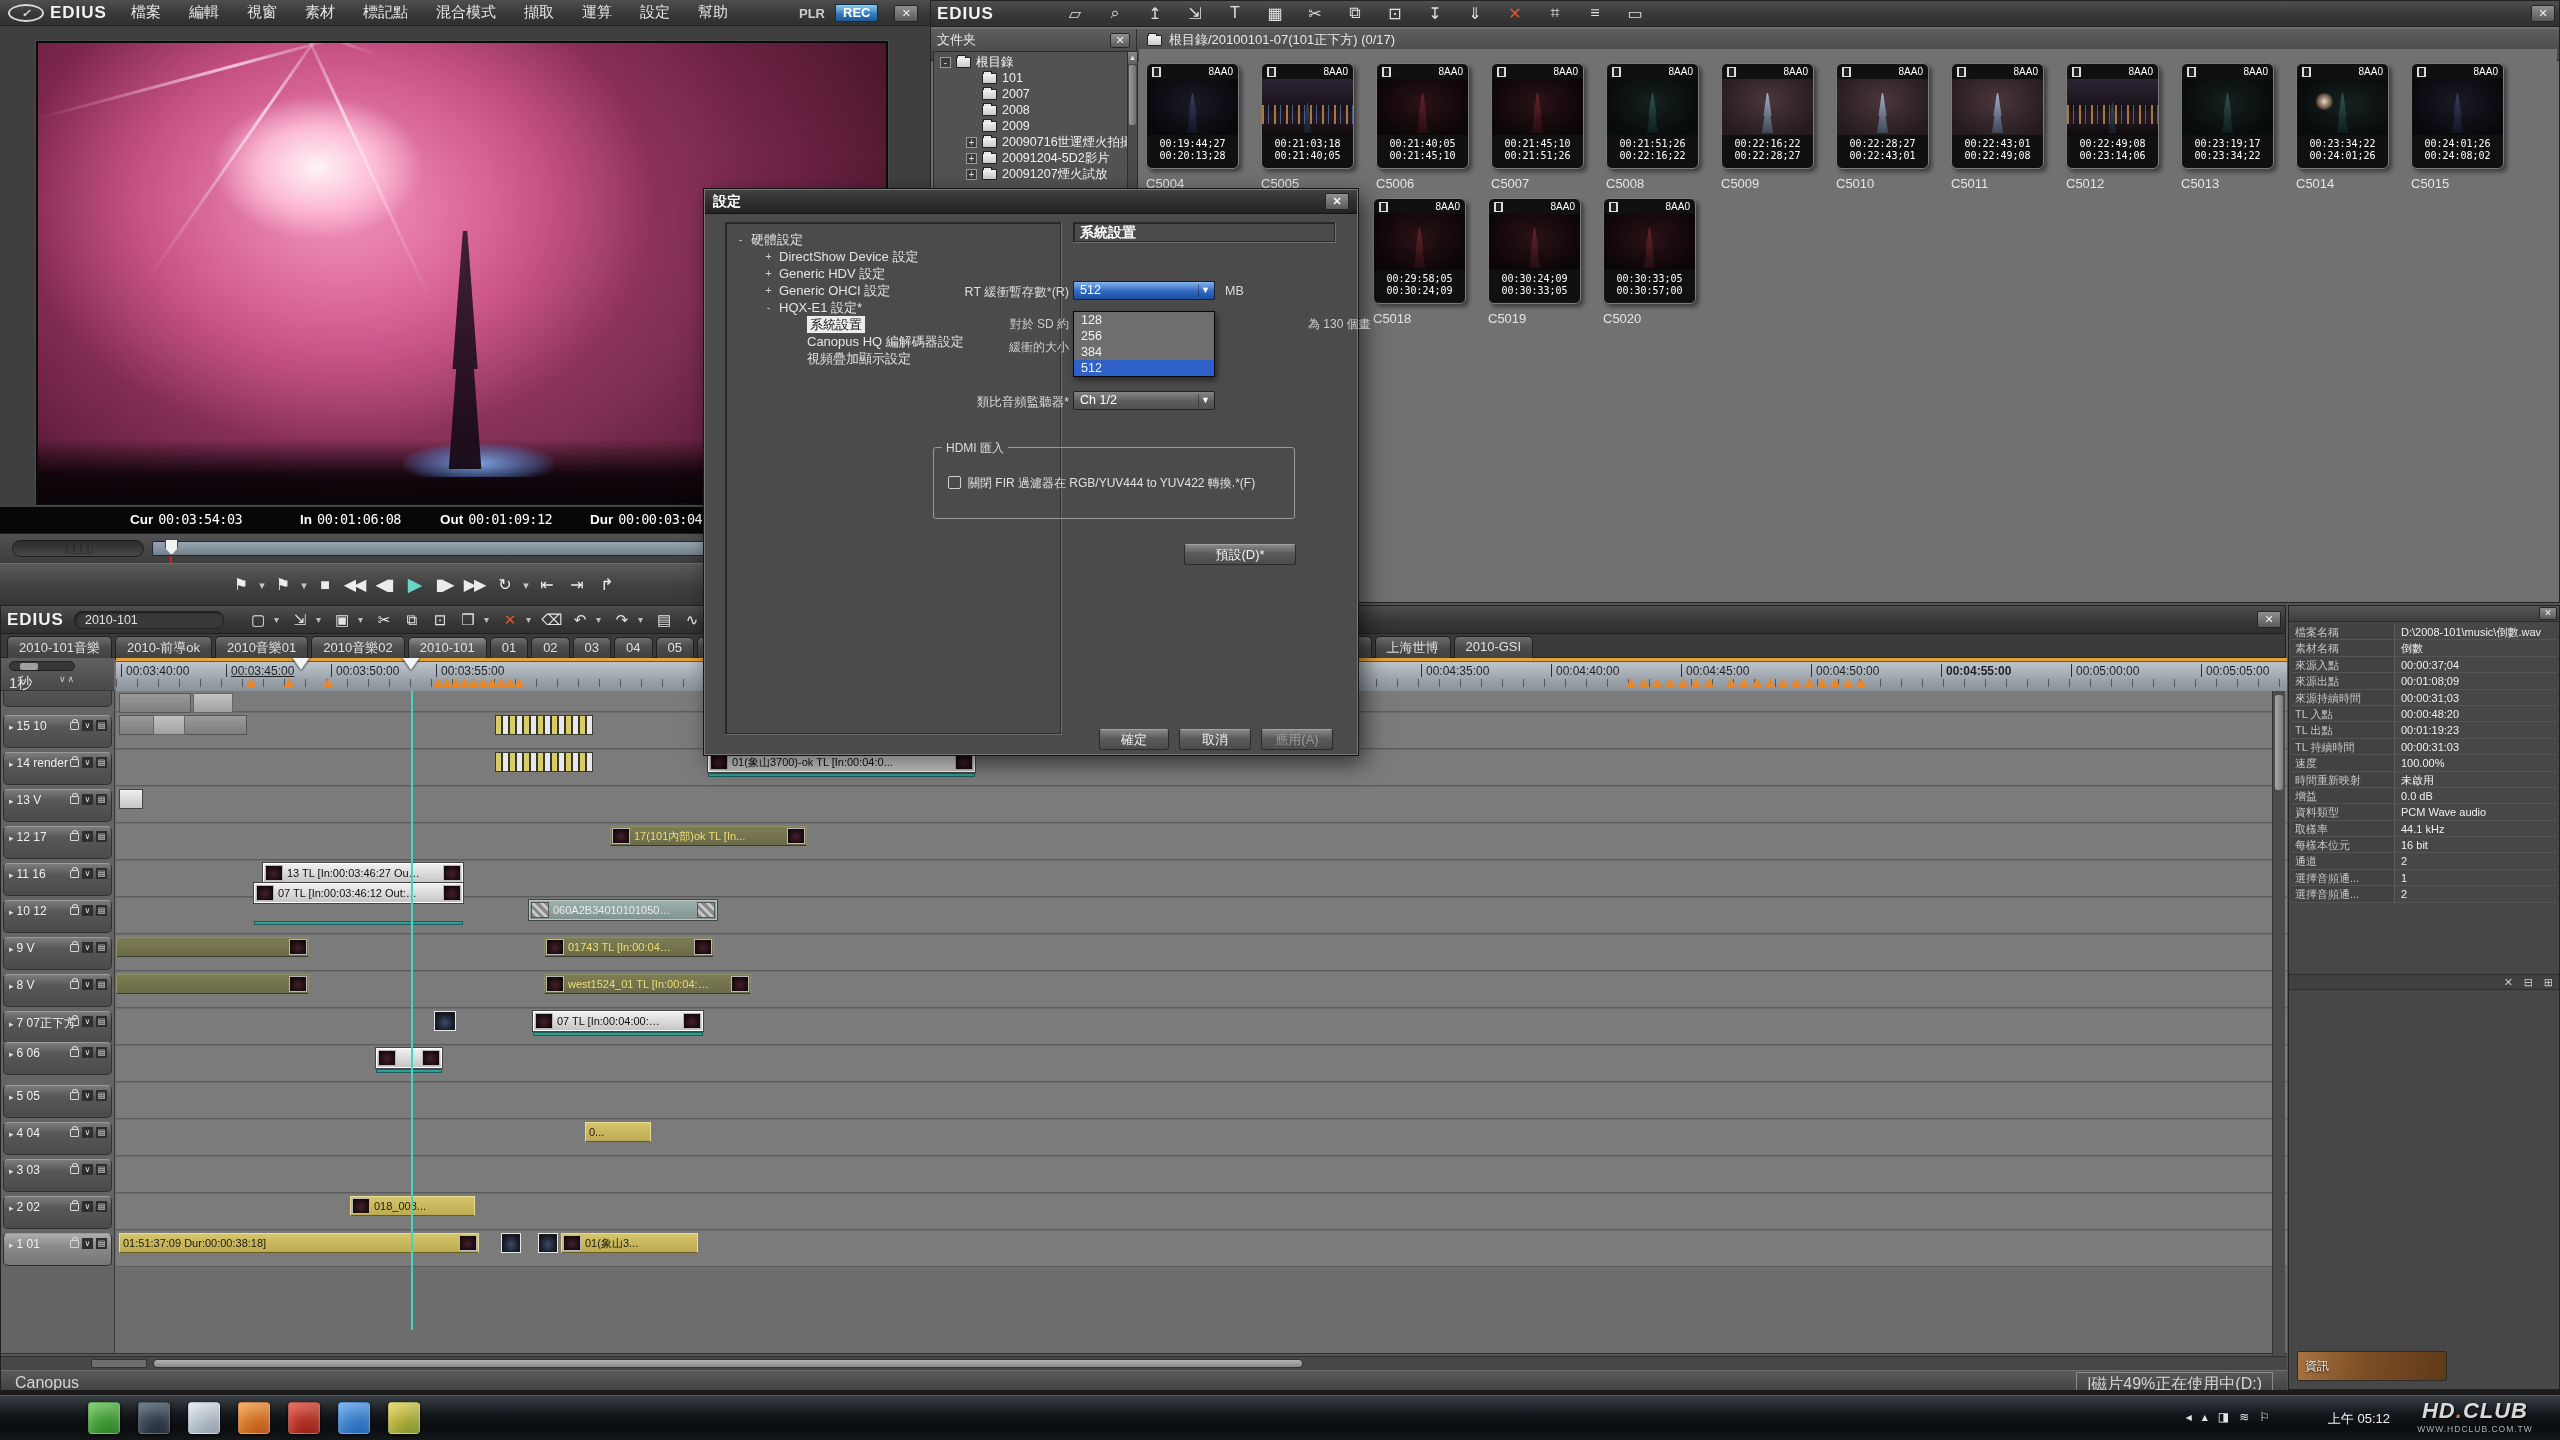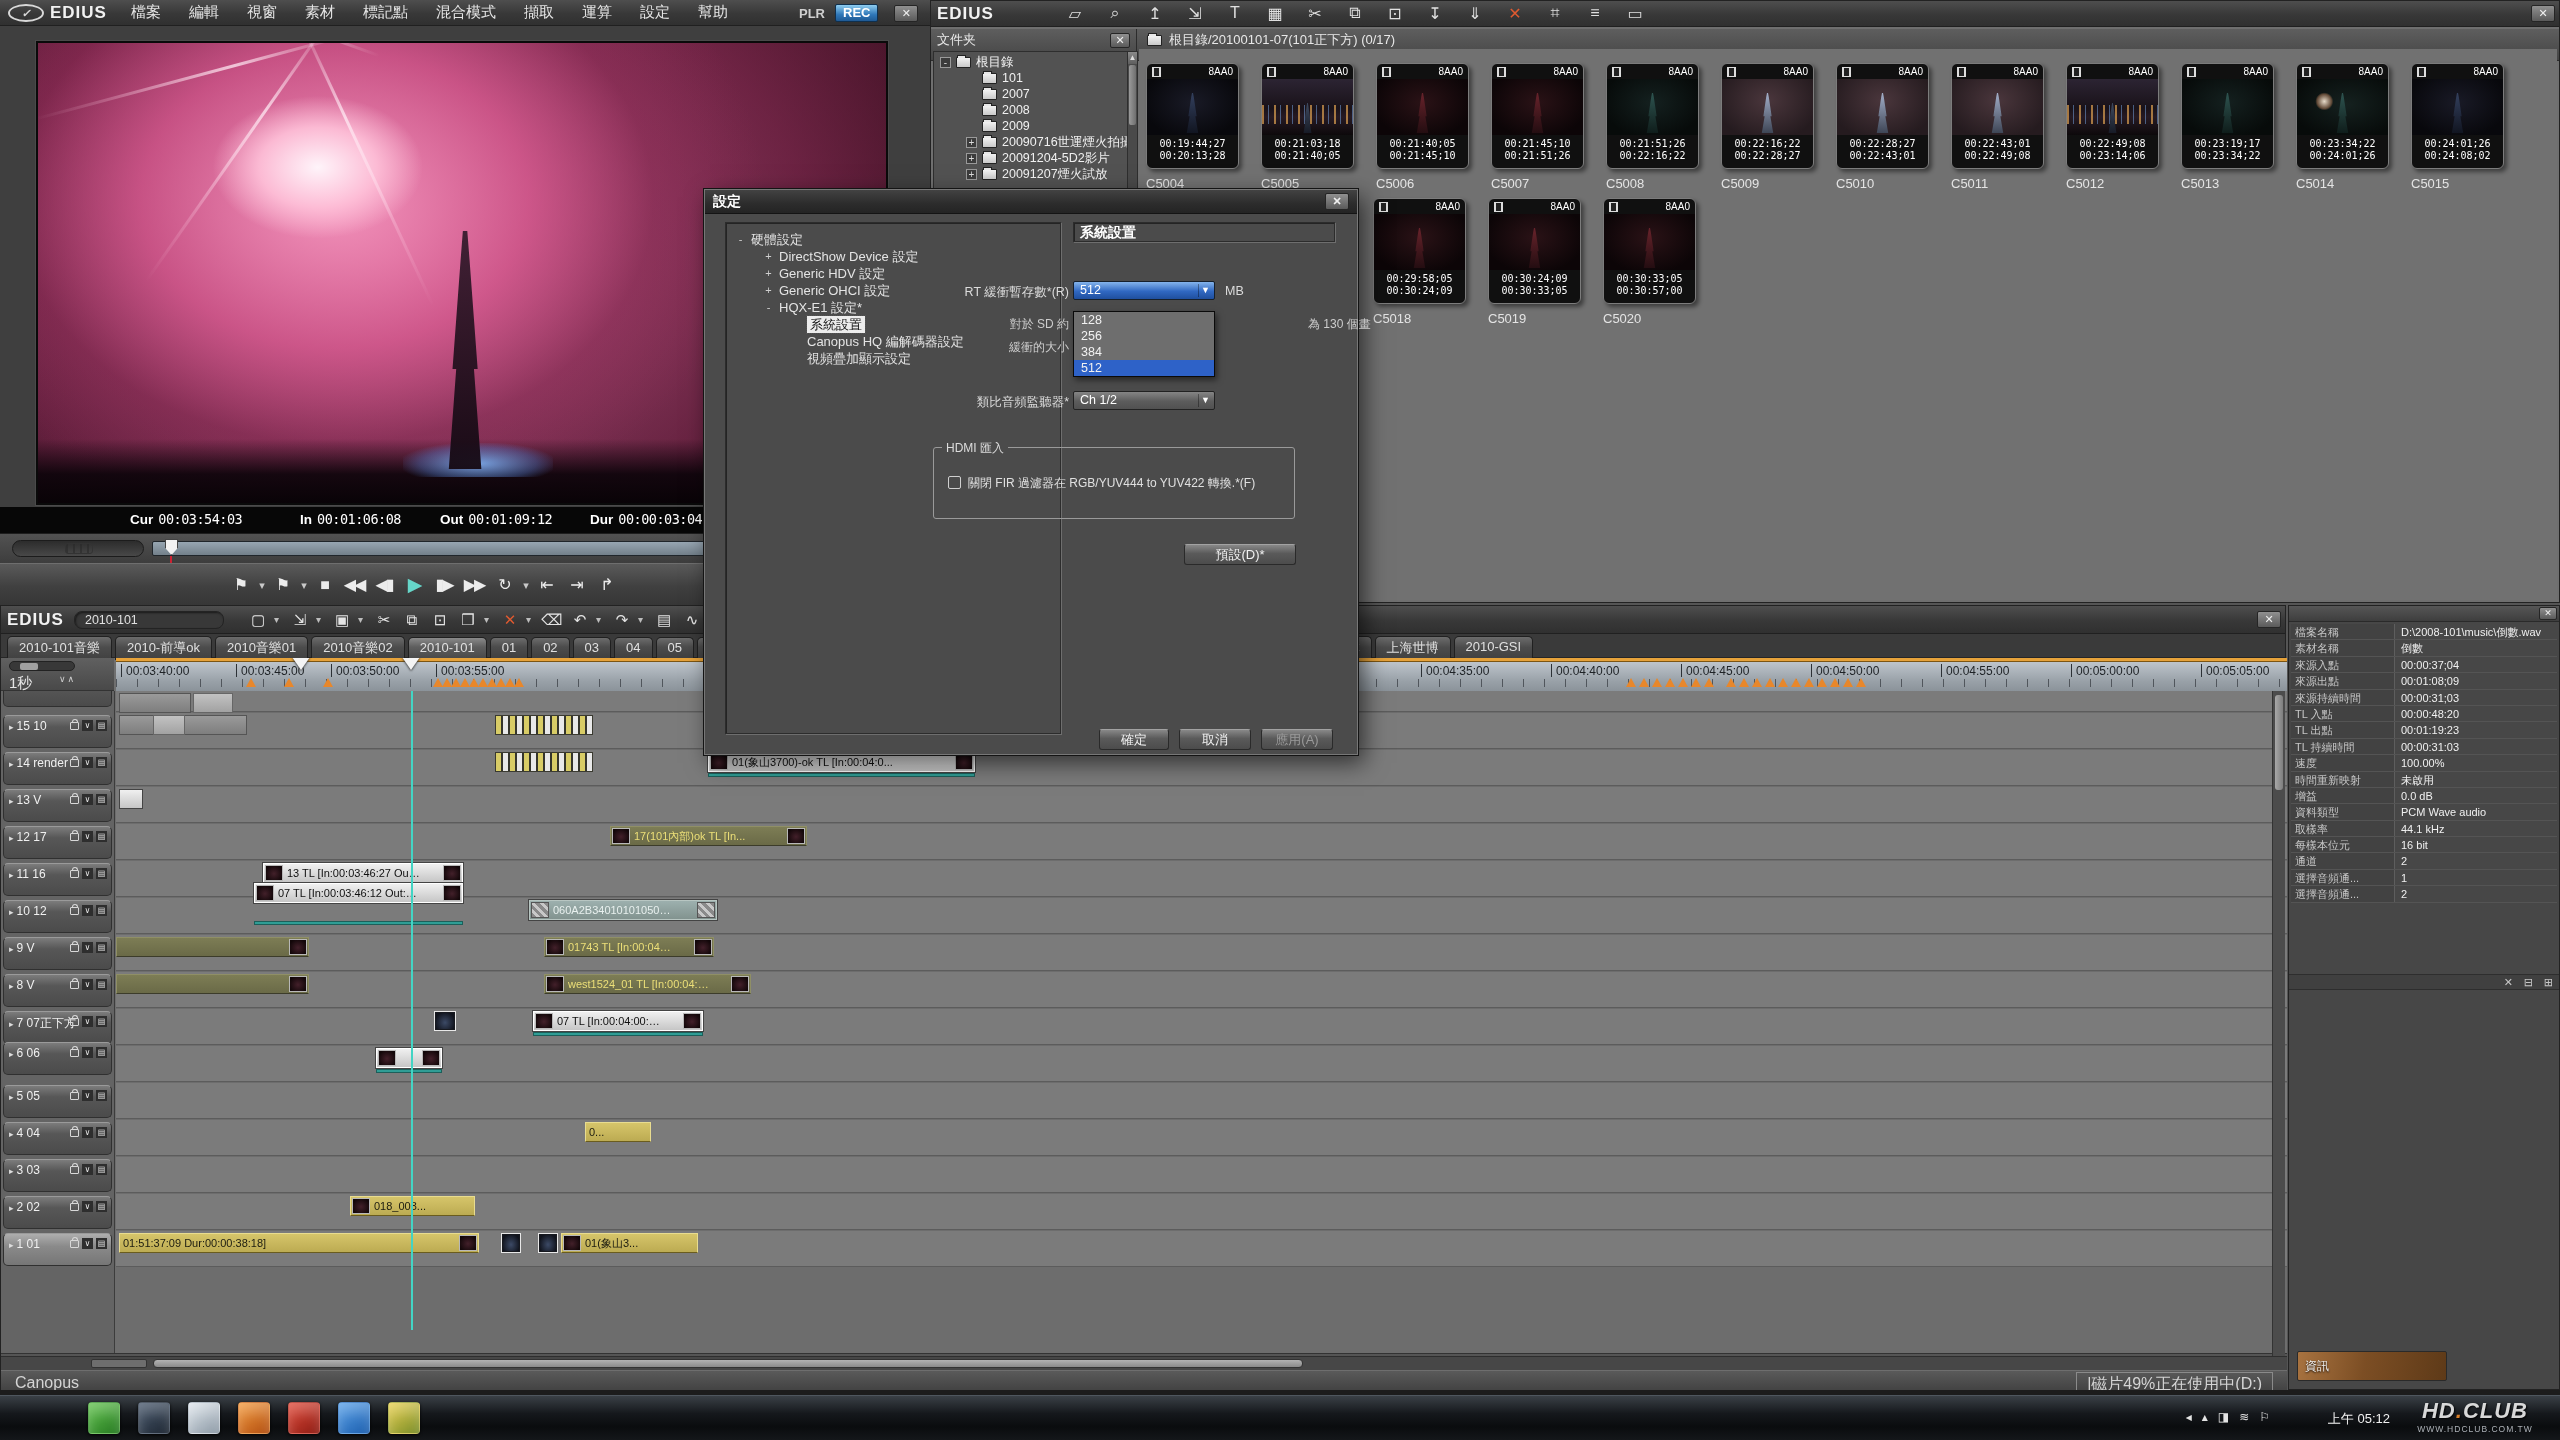--- a/index.html
+++ b/index.html
@@ -699,29 +699,29 @@
           <i></i>
         </div>
       <span id="corner-scale">1秒</span>
       <span id="corner-arrows">∨∧</span>
     </div>
     <div id="ruler">
       <div id="ruler-orange"></div>
       <div id="dashes"></div>
       <div id="ticks">
           <span class="tick" style="left: 5px;">00:03:40:00</span>
-          <span class="tick" style="left: 120px;">00:03:45:00</span>
+          <span class="tick" style="left: 110px; text-decoration: underline;">00:03:45:00</span>
           <span class="tick" style="left: 215px;">00:03:50:00</span>
           <span class="tick" style="left: 320px;">00:03:55:00</span>
           <span class="tick" style="left: 440px; margin-top: 43px;">00:04:00:00</span>
           <span class="tick" style="left: 1305px;">00:04:35:00</span>
           <span class="tick" style="left: 1435px;">00:04:40:00</span>
           <span class="tick" style="left: 1565px;">00:04:45:00</span>
           <span class="tick" style="left: 1695px;">00:04:50:00</span>
-          <span class="tick" style="left: 1825px;">00:04:55:00</span>
+          <span class="tick" style="left: 1825px; font-weight: bold;">00:04:55:00</span>
           <span class="tick" style="left: 1955px;">00:05:00:00</span>
           <span class="tick" style="left: 2085px;">00:05:05:00</span>
         </div>
       <div id="marks">
           <span class="rmark" style="left: 130px;"></span>
           <span class="rmark" style="left: 168px;"></span>
           <span class="rmark" style="left: 207px;"></span>
           <span class="rmark" style="left: 317px;"></span>
           <span class="rmark" style="left: 326px;"></span>
           <span class="rmark" style="left: 335px;"></span>

